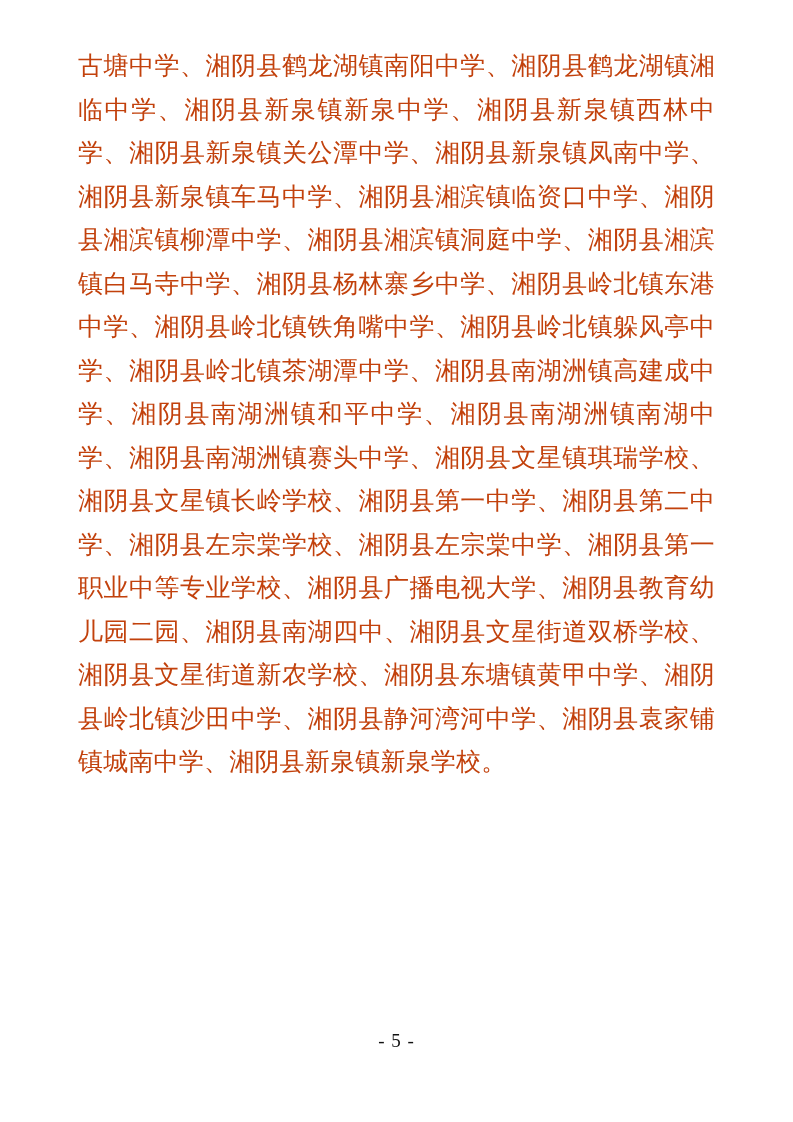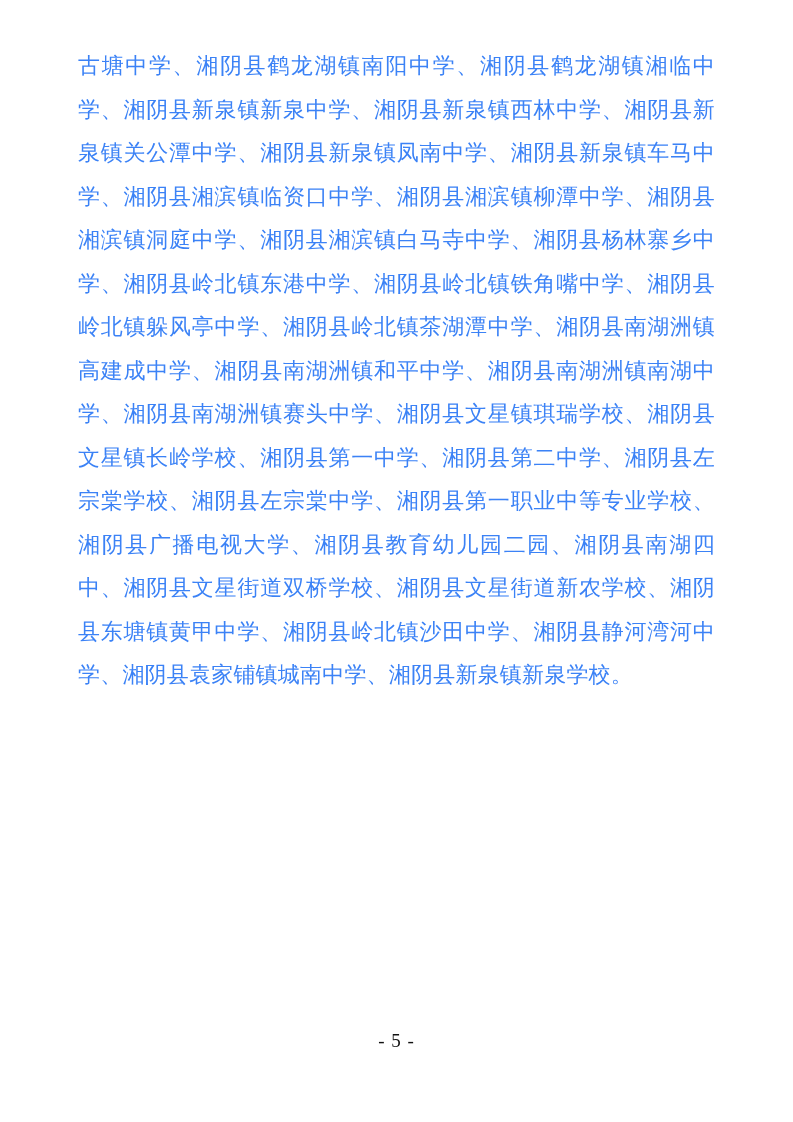--- a/index.html
+++ b/index.html
@@ -21,27 +21,27 @@
     left: 0;
     width: 793px;
     height: 1122px;
     box-sizing: border-box;
   }
   .body-text {
     position: absolute;
     left: 78px;
     top: 44px;
     width: 637px;
-    font-size: 22px;
+    font-size: 25px;
     line-height: 43.5px;
     letter-spacing: 0.2px;
     text-align: justify;
     text-justify: inter-ideograph;
     word-break: break-all;
-    color: #3b82f6;
+    color: #c2410c;
   }
   .page-number {
     position: absolute;
     left: 0;
     right: 0;
     top: 1030px;
     text-align: center;
     font-size: 19px;
     font-family: "Liberation Serif", "DejaVu Serif", serif;
     color: #111111;

